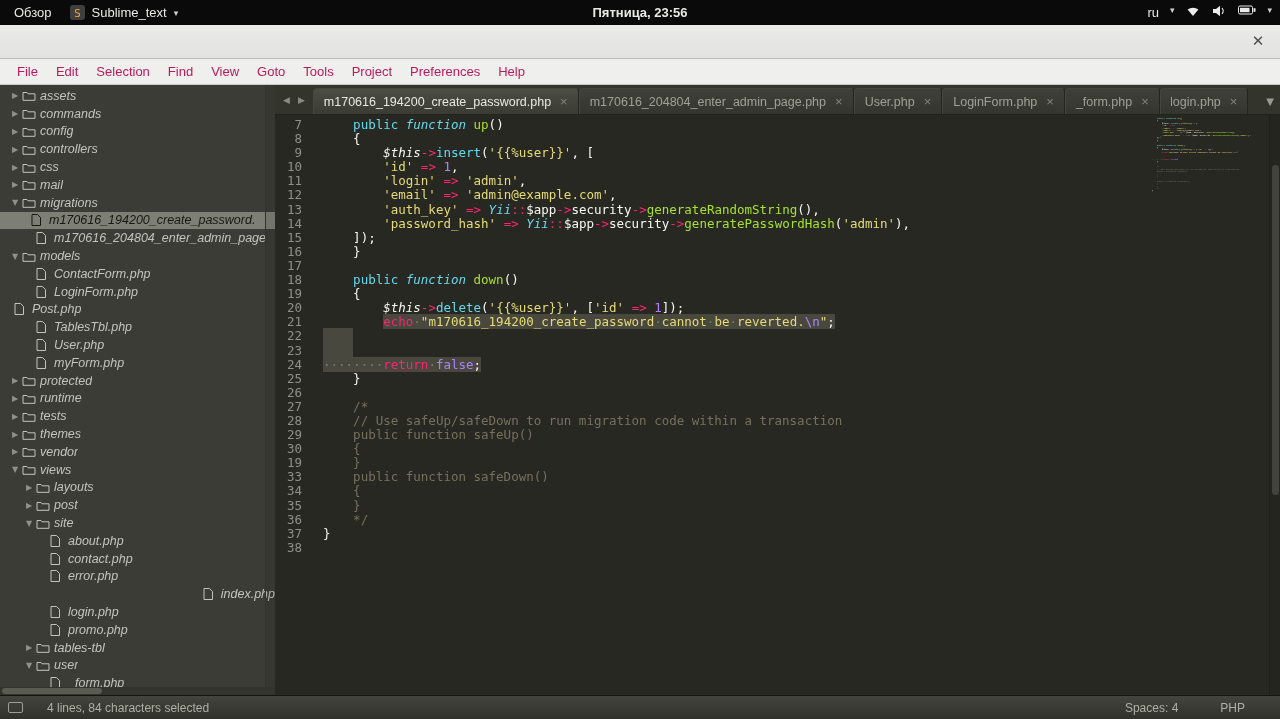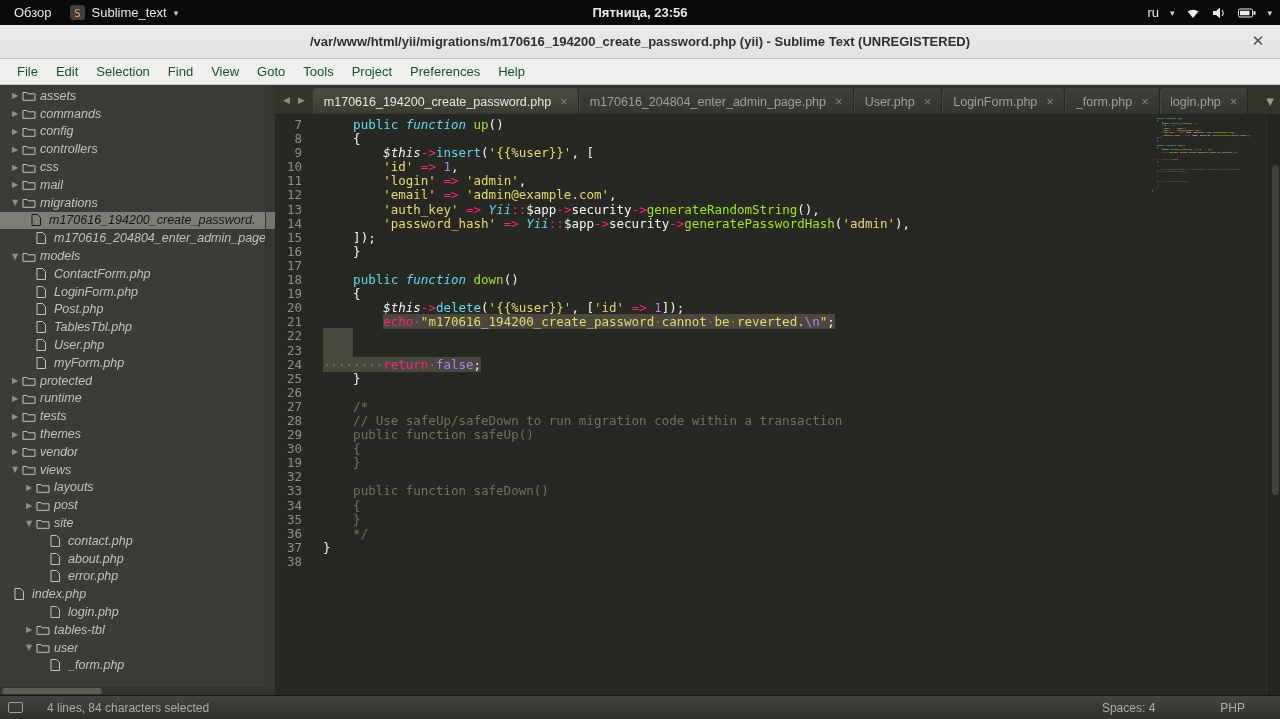--- a/index.html
+++ b/index.html
@@ -9,31 +9,31 @@
     font-family:"Liberation Sans", sans-serif;
     background:#272822;
   }
 
   
   .topbar { height:25px; background:#0a0a0a; color:#e8e8e6; display:flex; align-items:center; position:relative; font-size:13px; }
   .topbar .left { display:flex; align-items:flex-start; gap:18px; padding-left:14px; }
   .topbar .appbtn { display:flex; align-items:center; gap:7px; }
   .topbar .caret { font-family:"DejaVu Sans",sans-serif; font-size:9px; color:#cfcfcd; }
   .topbar .clock { position:absolute; left:50%; transform:translateX(-50%); font-weight:bold; }
-  .topbar .right { position:absolute; right:8px; display:flex; align-items:center; gap:11px; }
+  .topbar .right { position:absolute; right:8px; display:flex; gap:11px; }
   .topbar svg { display:block; }
 
   
   .titlebar { height:34px; background:linear-gradient(#ebebe9,#e2e2e0); border-bottom:1px solid #bfbfbd; position:relative; display:flex; align-items:center; justify-content:center; }
   .titlebar .wtitle { font-size:13px; font-weight:bold; color:#2d2d2b; }
   .titlebar .wclose { position:absolute; right:12px; top:7px; font-size:15px; color:#4c4c4a; width:20px; text-align:center; cursor:default; }
 
   
   .menubar { height:26px; background:#efefed; border-bottom:1px solid #c8c8c6; display:flex; align-items:center; padding-left:8px; }
-  .menu-item { padding:0 9px; font-size:13px; color:#14532d; line-height:25px; }
+  .menu-item { padding:0 9px; font-size:13px; color:#be185d; line-height:25px; }
 
   
   .main { display:flex; height:610px; }
 
   
   .sidebar { width:275px; background:#3b3c36; position:relative; overflow:hidden; flex:none; }
   .tree { padding-top:2px; }
   .tree-row { display:flex; align-items:center; height:17.8px; font-size:12.5px; color:#c3c4bc; white-space:nowrap; }
   .tree-row .arrow { width:14px; flex:none; font-family:"DejaVu Sans",sans-serif; font-size:8px; color:#8f9088; text-align:center; }
   .tree-row .ticon { width:18px; flex:none; display:flex; align-items:center; }
@@ -74,21 +74,21 @@
   .mline { white-space:pre; height:11.5px; }
 
   
   .ed-vscroll { position:absolute; top:0; right:0; width:11px; height:100%; background:#24251f; border-left:1px solid #1d1e18; }
   .ed-vthumb { position:absolute; top:50px; left:2px; width:7px; height:330px; background:#42433c; border-radius:4px; }
 
   
   .statusbar { height:24px; background:linear-gradient(#43443d,#30312a); border-top:1px solid #15160f; display:flex; align-items:center; font-size:12px; color:#aeafa7; }
   .statusbar .s-left { display:flex; align-items:center; gap:24px; padding-left:8px; }
   .s-icon { width:15px; height:11px; border:1px solid #9d9e96; border-radius:2px; }
-  .statusbar .s-right { margin-left:auto; display:flex; align-items:center; gap:65px; padding-right:35px; }
+  .statusbar .s-right { margin-left:auto; display:flex; align-items:center; gap:42px; padding-right:35px; }
 </style>
 </head>
 <body>
 
 <div class="topbar">
   <div class="left">
     <span>Обзор</span>
     <span class="appbtn">
       <span>
         <svg width="15" height="15">
@@ -120,21 +120,20 @@
           <rect x="0.5" y="1" width="14" height="8" rx="1.5" fill="none" stroke="#ececec"></rect>
           <rect x="2" y="2.8" width="9.5" height="4.4" fill="#ececec"></rect>
           <rect x="15.5" y="3.2" width="2" height="3.6" fill="#ececec"></rect>
         </svg>
     </span>
     <span class="caret">▾</span>
   </div>
 </div>
 
 <div class="titlebar">
-  <div class="wtitle">/var/www/html/yii/migrations/m170616_194200_create_password.php (yii) - Sublime Text (UNREGISTERED)</div>
   <div class="wclose">✕</div>
 </div>
 
 <div class="menubar">
     <div class="menu-item">File</div>
     <div class="menu-item">Edit</div>
     <div class="menu-item">Selection</div>
     <div class="menu-item">Find</div>
     <div class="menu-item">View</div>
     <div class="menu-item">Goto</div>
@@ -248,21 +247,21 @@
         </div>
         <div class="tree-row" style="padding-left: 22px;">
           <span class="arrow"></span>
           <span class="ticon">
             <svg width="10" height="12" viewBox="0 0 10 12">
               <path d="M1 .5 h5.5 l3 3 v8 h-8.5 z" fill="none" stroke="currentColor" stroke-width="1"></path>
             </svg>
           </span>
           <span class="tlabel">LoginForm.php</span>
         </div>
-        <div class="tree-row" style="padding-left: 22px;">
+        <div class="tree-row" style="">
           <span class="arrow"></span>
           <span class="ticon">
             <svg width="10" height="12" viewBox="0 0 10 12">
               <path d="M1 .5 h5.5 l3 3 v8 h-8.5 z" fill="none" stroke="currentColor" stroke-width="1"></path>
             </svg>
           </span>
           <span class="tlabel">Post.php</span>
         </div>
         <div class="tree-row" style="padding-left: 22px;">
           <span class="arrow"></span>
@@ -372,57 +371,66 @@
           </span>
           <span class="tlabel">site</span>
         </div>
         <div class="tree-row" style="padding-left: 36px;">
           <span class="arrow"></span>
           <span class="ticon">
             <svg width="10" height="12" viewBox="0 0 10 12">
               <path d="M1 .5 h5.5 l3 3 v8 h-8.5 z" fill="none" stroke="currentColor" stroke-width="1"></path>
             </svg>
           </span>
+          <span class="tlabel">about.php</span>
+        </div>
+        <div class="tree-row" style="padding-left: 36px;">
+          <span class="arrow"></span>
+          <span class="ticon">
+            <svg width="10" height="12" viewBox="0 0 10 12">
+              <path d="M1 .5 h5.5 l3 3 v8 h-8.5 z" fill="none" stroke="currentColor" stroke-width="1"></path>
+            </svg>
+          </span>
           <span class="tlabel">contact.php</span>
         </div>
         <div class="tree-row" style="padding-left: 36px;">
           <span class="arrow"></span>
           <span class="ticon">
             <svg width="10" height="12" viewBox="0 0 10 12">
               <path d="M1 .5 h5.5 l3 3 v8 h-8.5 z" fill="none" stroke="currentColor" stroke-width="1"></path>
             </svg>
           </span>
-          <span class="tlabel">about.php</span>
+          <span class="tlabel">error.php</span>
+        </div>
+        <div class="tree-row" style="padding-left: 36px; justify-content: flex-end;">
+          <span class="arrow"></span>
+          <span class="ticon">
+            <svg width="10" height="12" viewBox="0 0 10 12">
+              <path d="M1 .5 h5.5 l3 3 v8 h-8.5 z" fill="none" stroke="currentColor" stroke-width="1"></path>
+            </svg>
+          </span>
+          <span class="tlabel">index.php</span>
         </div>
         <div class="tree-row" style="padding-left: 36px;">
           <span class="arrow"></span>
           <span class="ticon">
             <svg width="10" height="12" viewBox="0 0 10 12">
               <path d="M1 .5 h5.5 l3 3 v8 h-8.5 z" fill="none" stroke="currentColor" stroke-width="1"></path>
             </svg>
           </span>
-          <span class="tlabel">error.php</span>
-        </div>
-        <div class="tree-row" style="">
-          <span class="arrow"></span>
-          <span class="ticon">
-            <svg width="10" height="12" viewBox="0 0 10 12">
-              <path d="M1 .5 h5.5 l3 3 v8 h-8.5 z" fill="none" stroke="currentColor" stroke-width="1"></path>
-            </svg>
-          </span>
-          <span class="tlabel">index.php</span>
+          <span class="tlabel">login.php</span>
         </div>
         <div class="tree-row" style="padding-left: 36px;">
           <span class="arrow"></span>
           <span class="ticon">
             <svg width="10" height="12" viewBox="0 0 10 12">
               <path d="M1 .5 h5.5 l3 3 v8 h-8.5 z" fill="none" stroke="currentColor" stroke-width="1"></path>
             </svg>
           </span>
-          <span class="tlabel">login.php</span>
+          <span class="tlabel">promo.php</span>
         </div>
         <div class="tree-row" style="padding-left: 22px;">
           <span class="arrow">▶</span>
           <span class="ticon">
             <svg width="14" height="11" viewBox="0 0 14 11">
               <path d="M1 2.5 h4 l1 1.3 h7 v6.5 h-12 z" fill="none" stroke="currentColor" stroke-width="1"></path>
             </svg>
           </span>
           <span class="tlabel">tables-tbl</span>
         </div>
@@ -580,24 +588,20 @@
             <span class="ln">29</span>
             <span class="lt"><span class="tk-cmt">    public function safeUp()</span></span>
           </div>
           <div class="cline">
             <span class="ln">30</span>
             <span class="lt"><span class="tk-cmt">    {</span></span>
           </div>
           <div class="cline">
             <span class="ln">19</span>
             <span class="lt"><span class="tk-cmt">    }</span></span>
-          </div>
-          <div class="cline">
-            <span class="ln">32</span>
-            <span class="lt"></span>
           </div>
           <div class="cline">
             <span class="ln">33</span>
             <span class="lt"><span class="tk-cmt">    public function safeDown()</span></span>
           </div>
           <div class="cline">
             <span class="ln">34</span>
             <span class="lt"><span class="tk-cmt">    {</span></span>
           </div>
           <div class="cline">

